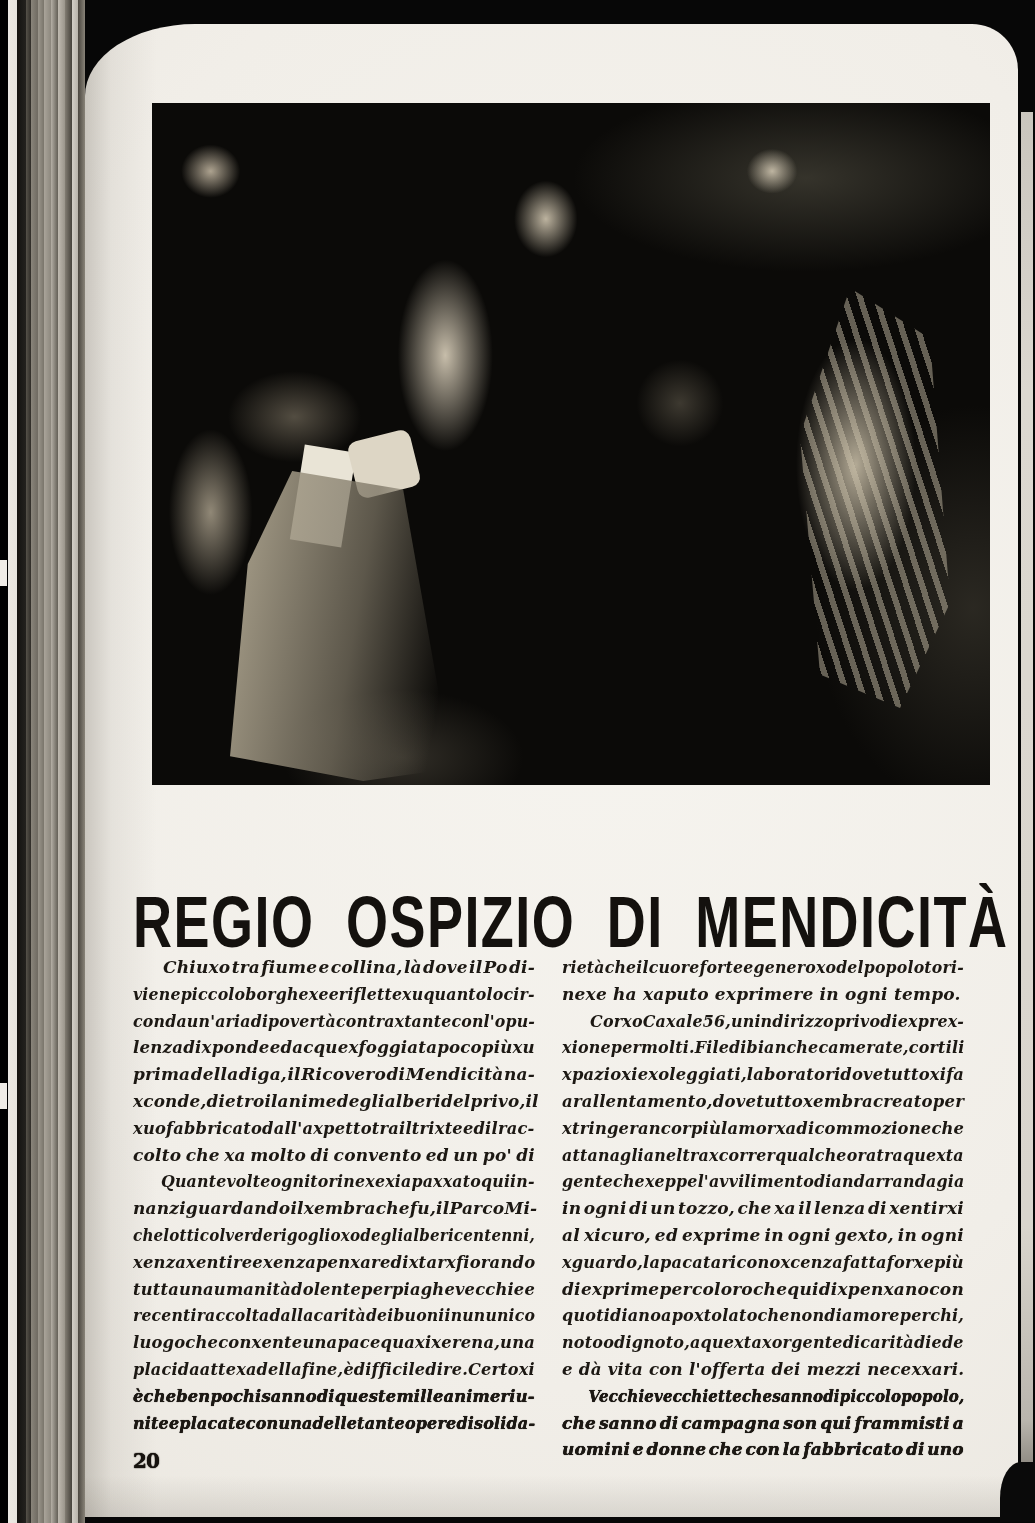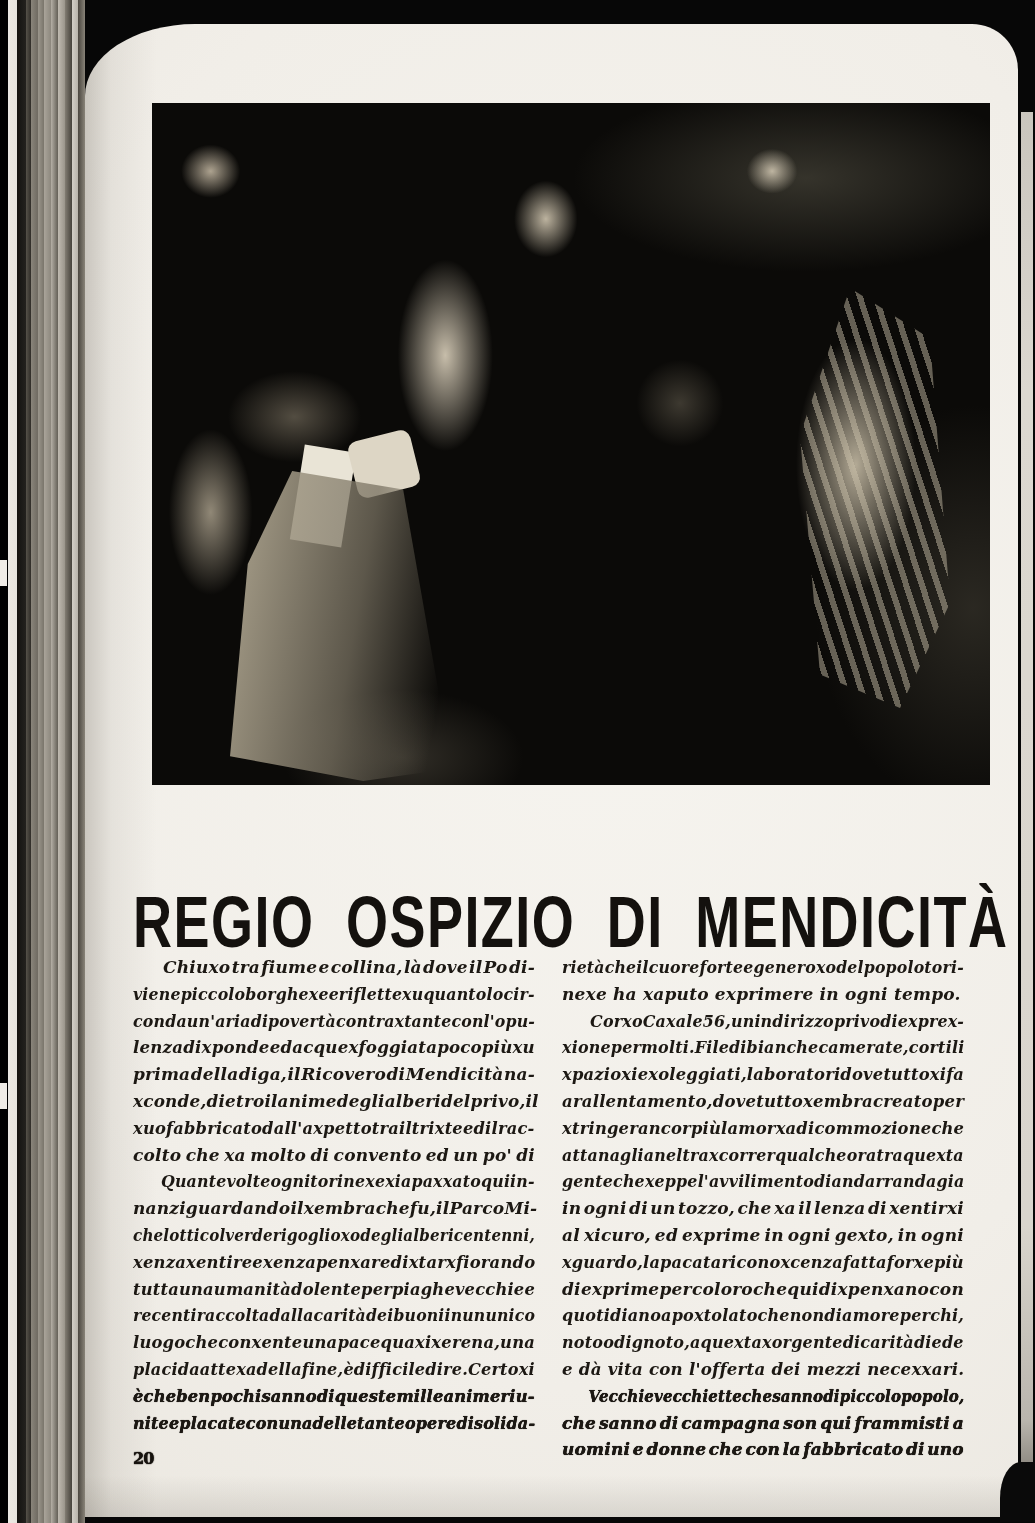--- a/index.html
+++ b/index.html
@@ -103,21 +103,21 @@
     height:26.8px;line-height:26.8px;font-size:17px;
     font-style:italic;font-weight:700;white-space:nowrap;
     letter-spacing:.2px;
   }
   .line.just{display:flex;justify-content:space-between;white-space:normal;}
   .line.just span{white-space:pre;}
   .para.bold .line{text-shadow:0 0 .8px #171310, 0 0 .4px #171310;}
   
   .pagenum{
     position:absolute;left:48px;top:1425px;
-    font-size:16px;font-weight:700;color:#16120e;
+    font-size:20px;font-weight:700;color:#16120e;
     text-shadow:0 0 1.2px #16120e,0 0 .8px #16120e;
     letter-spacing:-1px;
   }
 </style>
 </head>
 <body>
 
 <div class="binding"></div>
 <div class="notch n1"></div>
 <div class="notch n2"></div>

